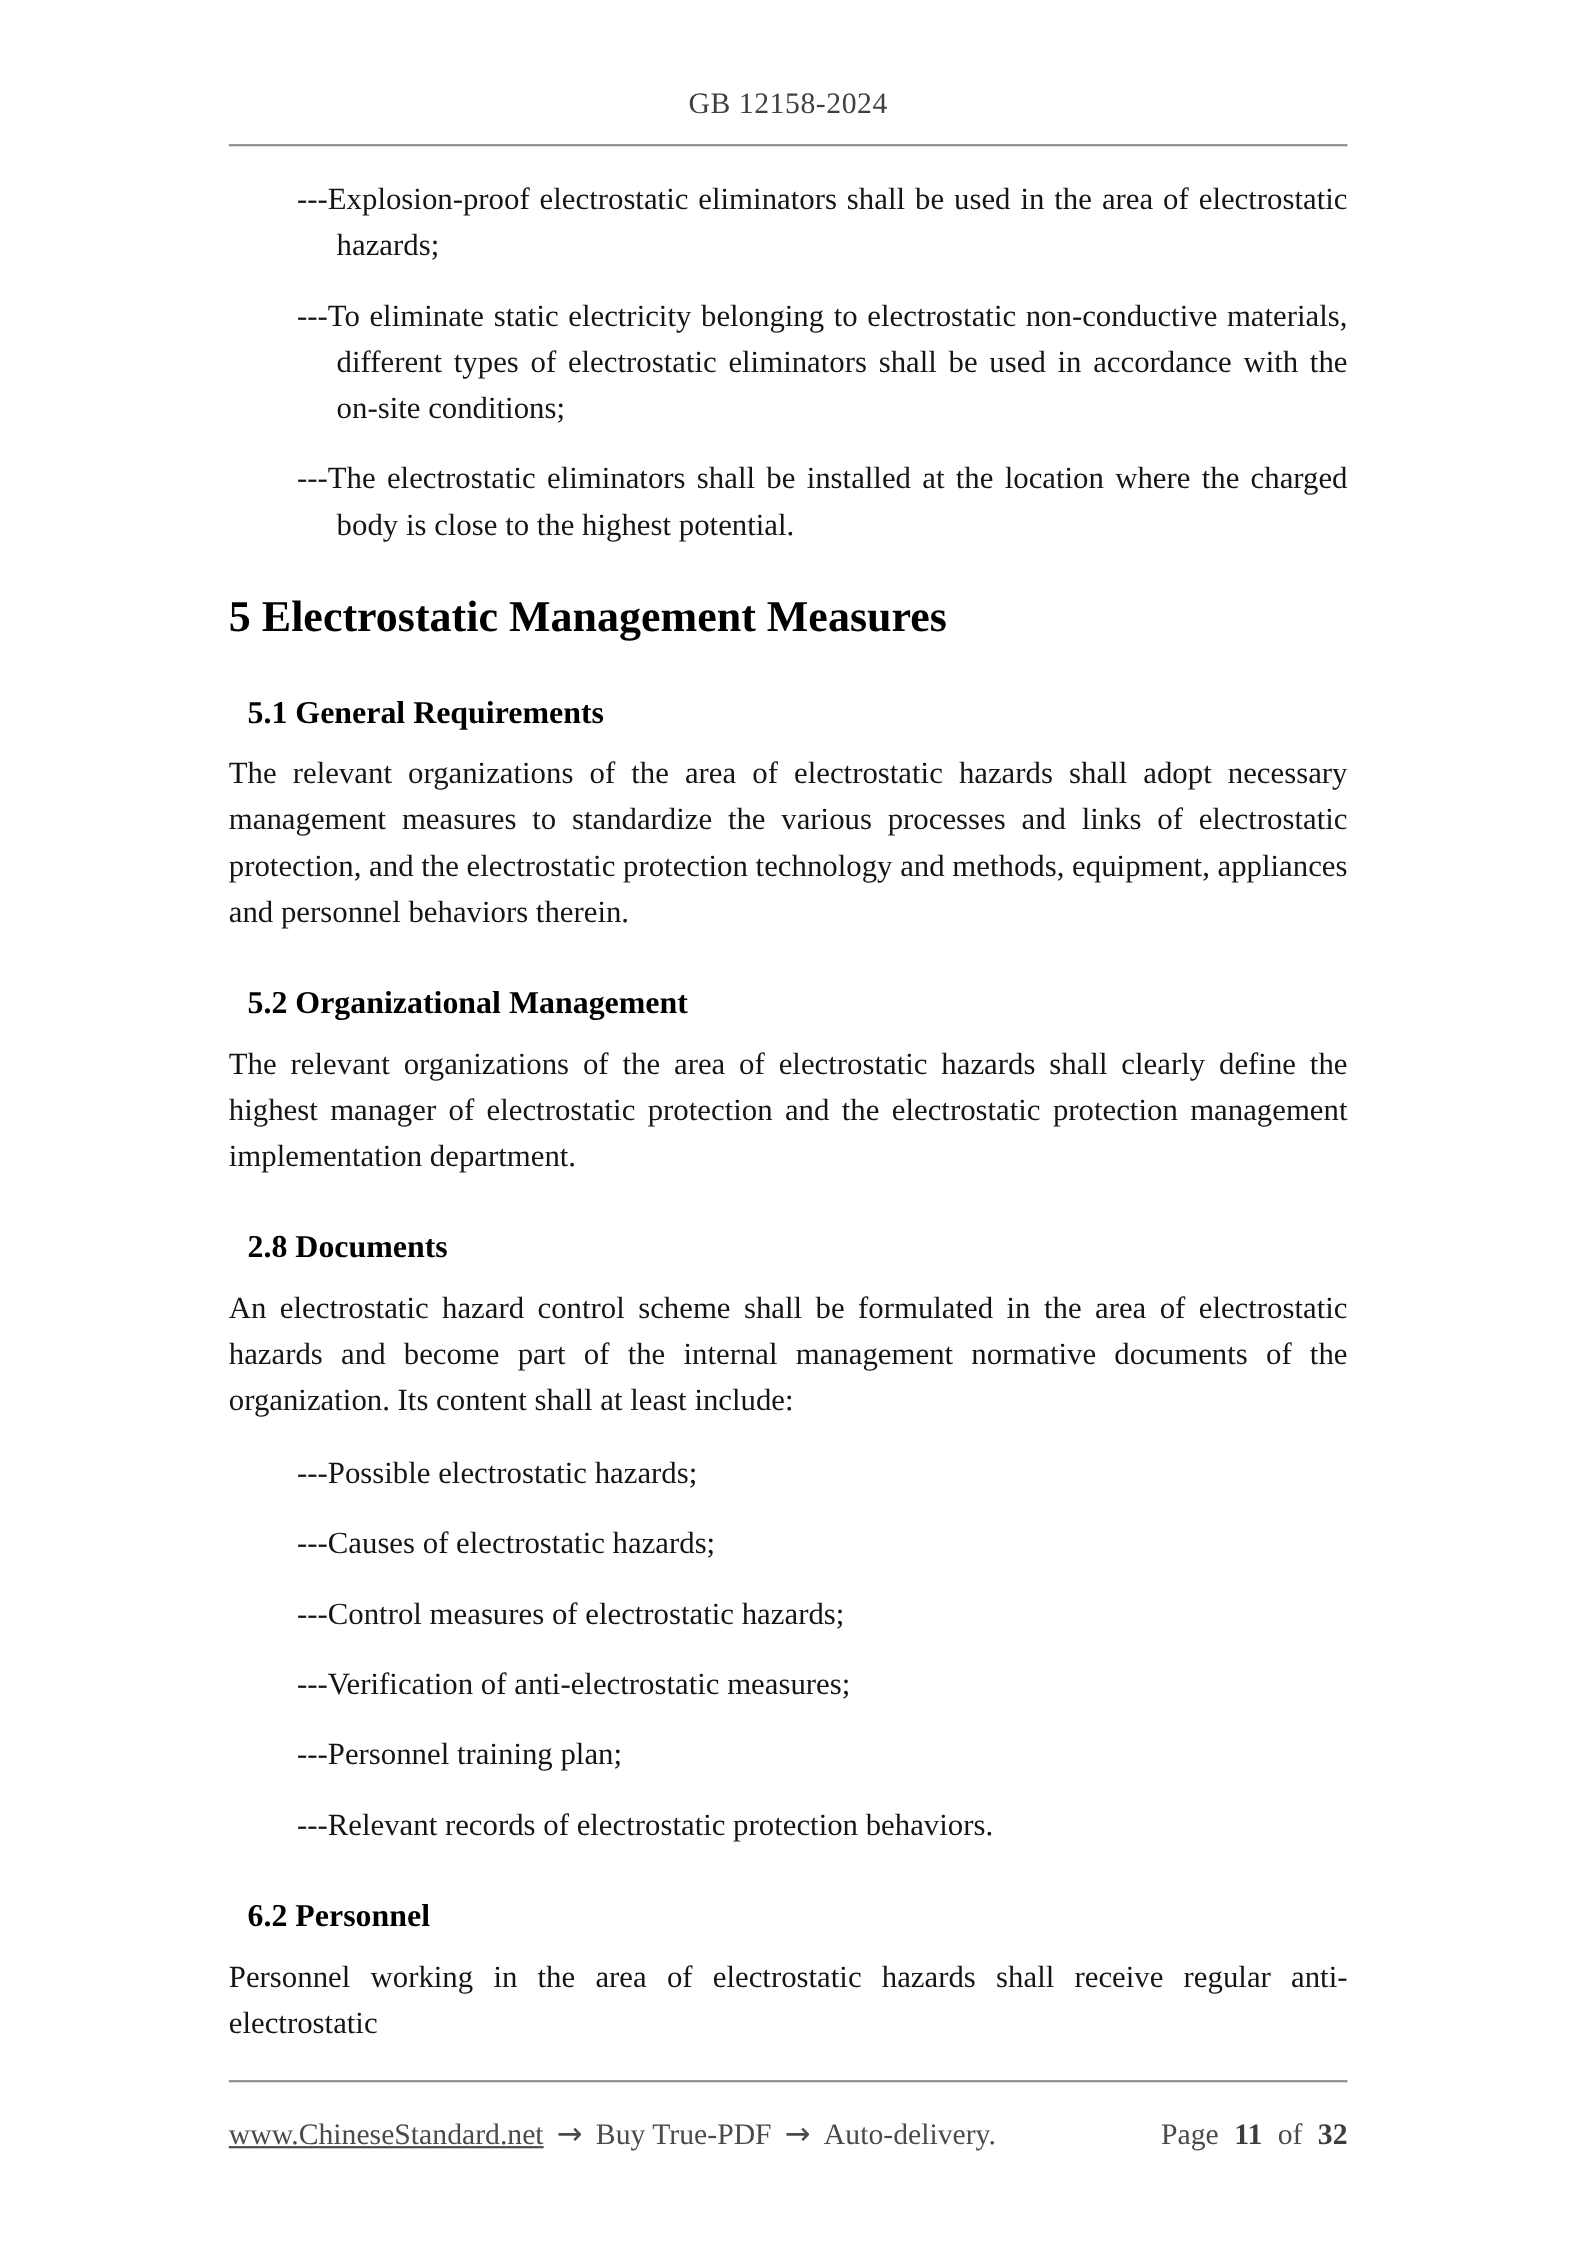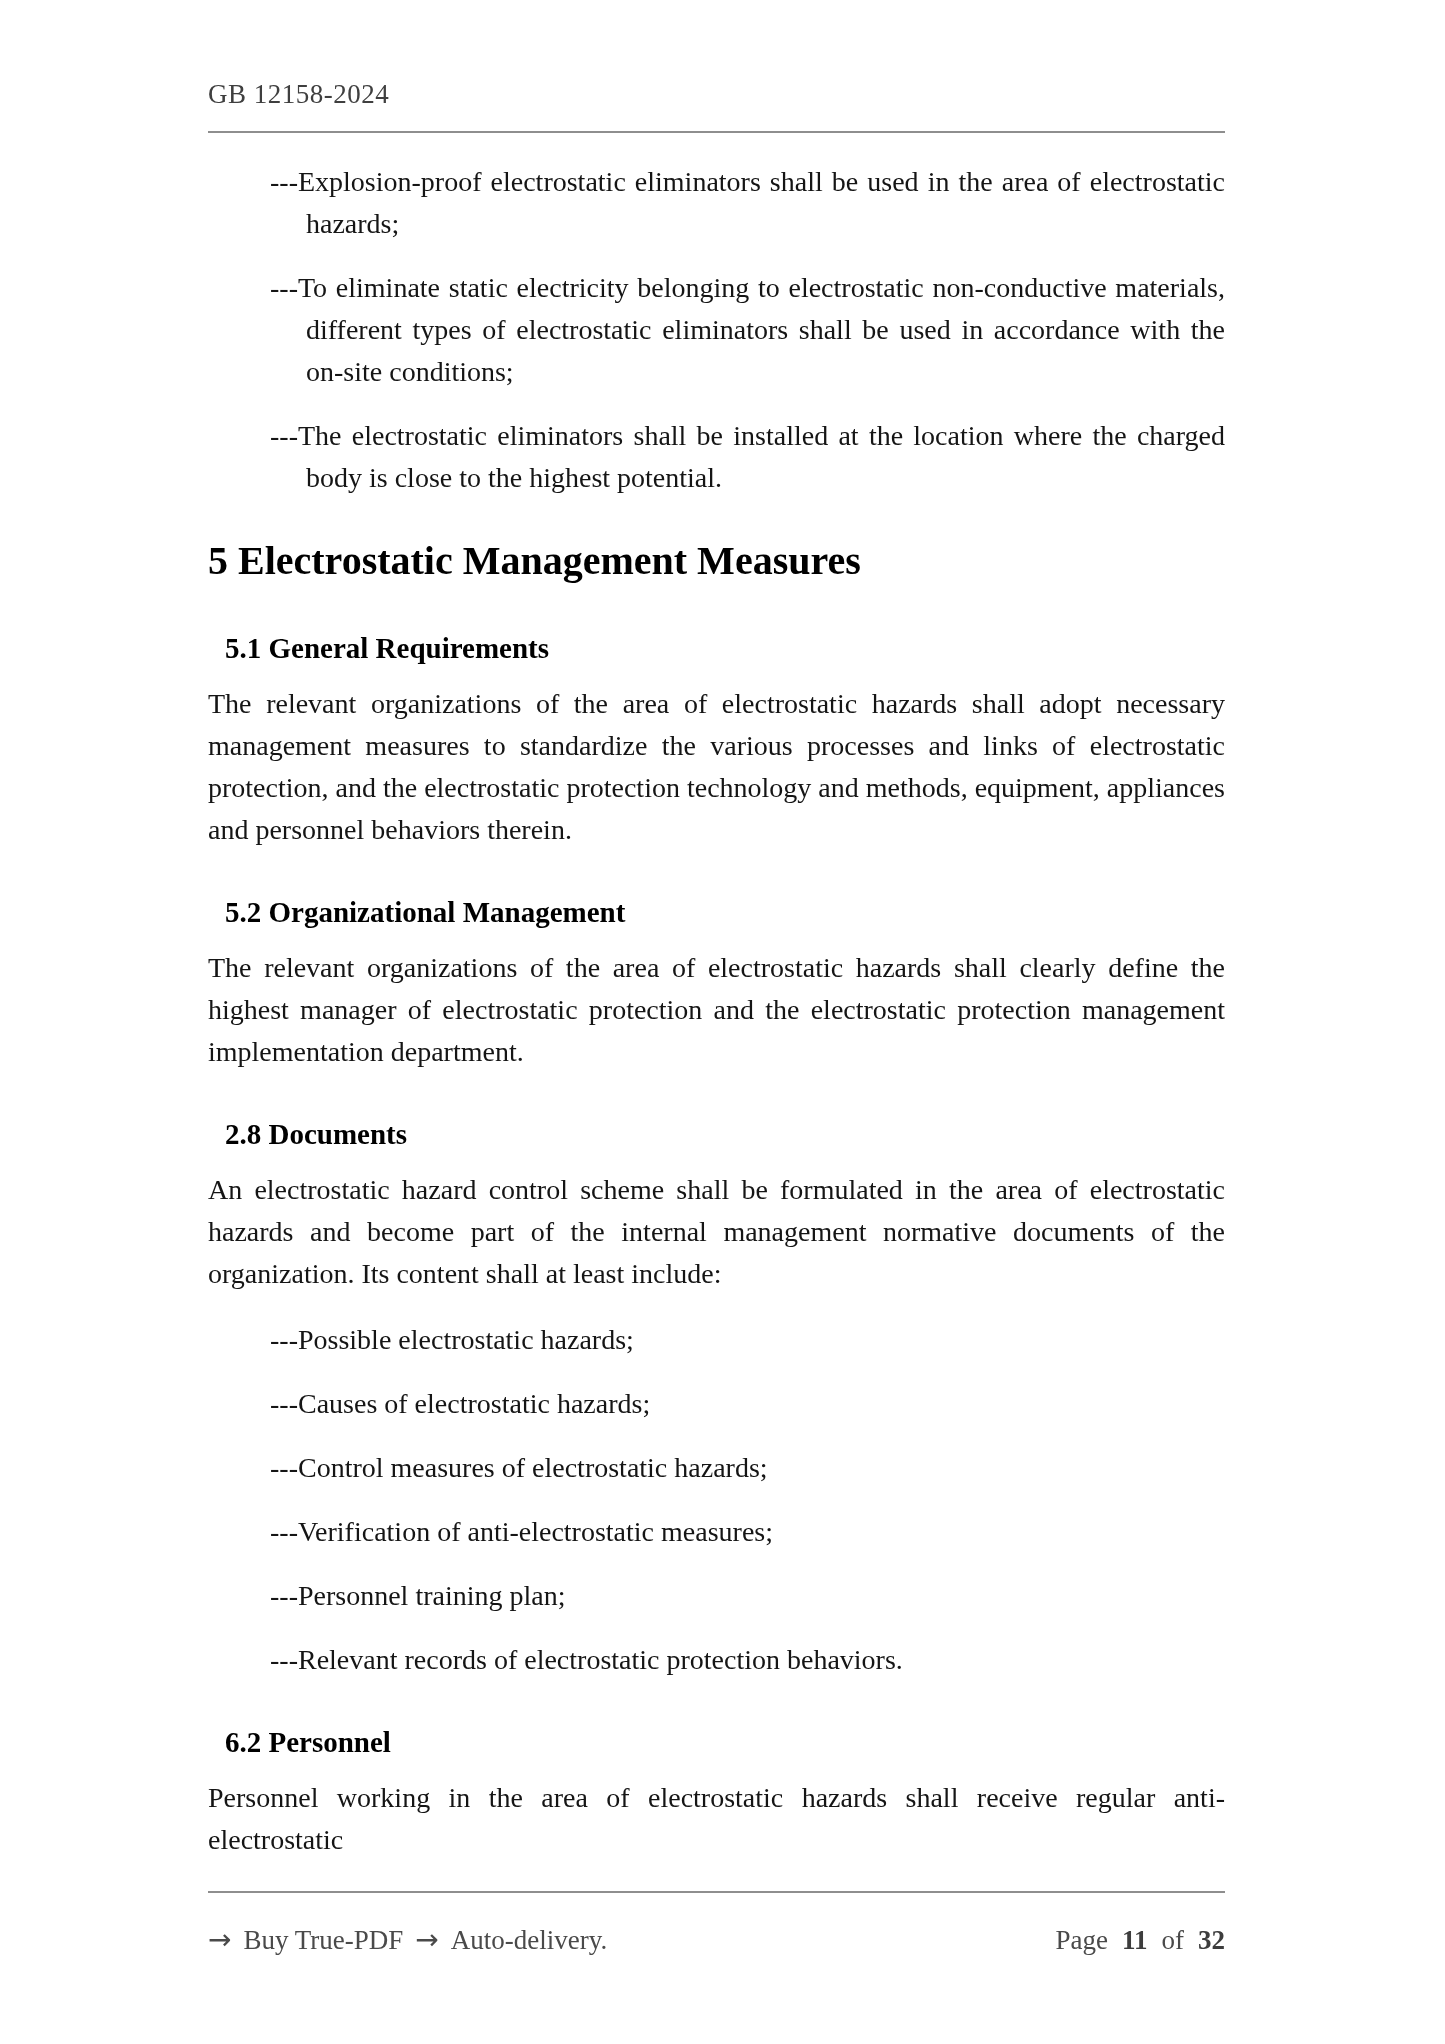--- a/index.html
+++ b/index.html
@@ -9,21 +9,21 @@
     background:#ffffff;
     box-sizing:border-box;
     padding:0 220px 0 208px;
     font-family:"Liberation Serif","DejaVu Serif",serif;
     font-size:28px;line-height:42px;color:#151515;
     overflow:hidden;
   }
   .header{
     height:115px;
     border-bottom:2px solid #8e8e8e;
-    display:flex;align-items:flex-end;
+    display:flex;justify-content:center;align-items:flex-end;
     padding-bottom:16px;
     font-size:27px;color:#3f3f3f;
     letter-spacing:0.5px;
   }
   .bullets{margin-top:28px;}
   .bullets.doc{margin-top:24px;}
   .bullet{
     padding-left:98px;
     text-indent:-36px;
     text-align:justify;
@@ -91,20 +91,21 @@
     <div class="bullet">---Verification of anti-electrostatic measures;</div>
     <div class="bullet">---Personnel training plan;</div>
     <div class="bullet">---Relevant records of electrostatic protection behaviors.</div>
   </div>
 
   <h2 class="section">6.2 Personnel</h2>
   <p class="para force-justify">Personnel working in the area of electrostatic hazards shall receive regular anti-electrostatic</p>
 
   <div class="footer">
     <div class="footer-left">
+      <a class="site">www.ChineseStandard.net</a>
       <span class="arrow">→</span>
       <span>Buy True-PDF</span>
       <span class="arrow">→</span>
       <span>Auto-delivery.</span>
     </div>
     <div class="footer-right">
       <span>Page</span>
       <span class="pagenum">11</span>
       <span>of</span>
       <span class="pagenum">32</span>

